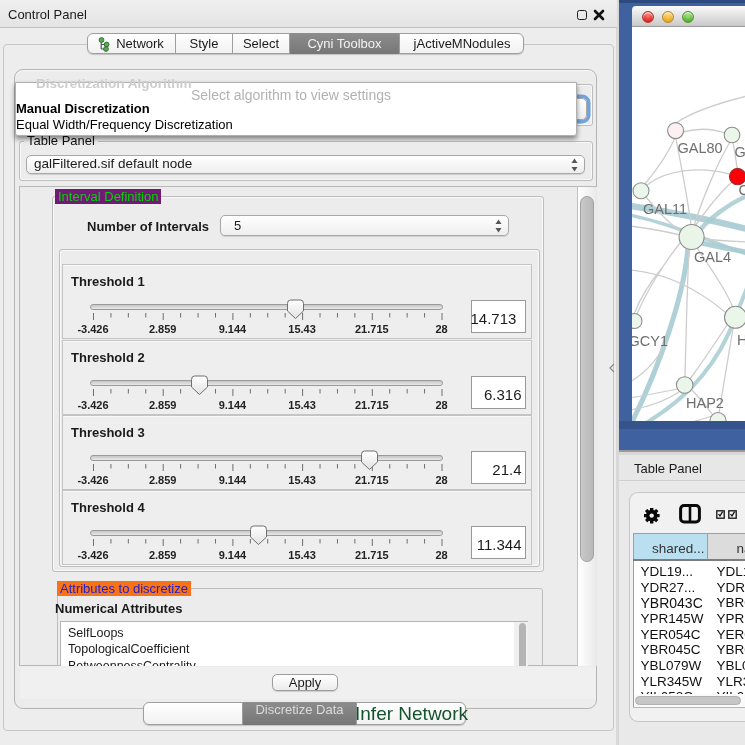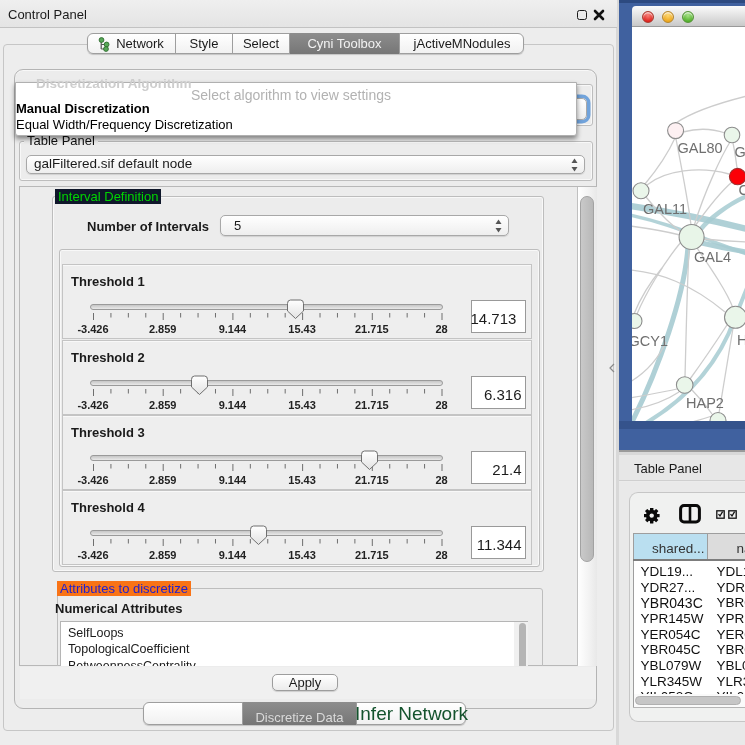--- a/index.html
+++ b/index.html
@@ -48,21 +48,21 @@
 <div class="t" style="left:34px;top:156px;font-size:13.5px;line-height:16px;">galFiltered.sif default node</div>
 <svg style="position:absolute;left:570px;top:156.5px" width="9" height="16" viewBox="0 0 9 16">
     <path d="M4.5 1.5 L7.5 6 L1.5 6 Z" fill="#555"></path>
     <path d="M4.5 14.5 L7.5 10 L1.5 10 Z" fill="#555"></path>
   </svg>
 <div style="left:19px;top:186px;width:578px;height:480px;border:1px solid #b8b8b8;background:#ececec;overflow:hidden;"></div>
 <div style="left:577px;top:187px;width:20px;height:479px;background:linear-gradient(90deg,#ffffff,#f2f2f2 60%,#e8e8e8);border-left:1px solid #c0c0c0;"></div>
 <div style="left:580px;top:196px;width:14px;height:366px;background:linear-gradient(90deg,#c9c9c9,#b8b8b8);border:1px solid #a2a2a2;border-radius:7px;"></div>
 <div style="left:19px;top:186px;width:558px;height:480px;overflow:hidden;">
 <div style="left:33px;top:10px;width:492px;height:376px;border:1px solid #bdbdbd;border-radius:3px;box-shadow:inset 0 0 0 1px rgba(255,255,255,0.65);"></div>
-<div class="t" style="left:36px;top:3px;padding:0 3px;background:#0f172a;color:#00d500;font-size:13px;">Interval Definition</div>
+<div class="t" style="left:36px;top:3px;padding:0 3px;background:#701a75;color:#00d500;font-size:13px;">Interval Definition</div>
 <div class="t" style="left:68px;top:33px;font-size:13px;font-weight:bold;">Number of Intervals</div>
 <div style="left:201px;top:29px;width:289px;height:21px;background:linear-gradient(#ffffff,#eeeeee);border:1px solid #a8a8a8;border-radius:5px;box-shadow:0 1px 1px rgba(0,0,0,0.12);"></div>
 <div class="t" style="left:215px;top:32px;font-size:13px;">5</div>
 <svg style="position:absolute;left:475px;top:32px" width="9" height="16" viewBox="0 0 9 16">
       <path d="M4.5 1.5 L7.5 6 L1.5 6 Z" fill="#555"></path>
       <path d="M4.5 14.5 L7.5 10 L1.5 10 Z" fill="#555"></path>
     </svg>
 <div style="left:40px;top:63px;width:481px;height:318px;border:1px solid #bdbdbd;border-radius:3px;box-shadow:inset 0 0 0 1px rgba(255,255,255,0.65);"></div>
 <div style="left:43px;top:78px;width:470px;height:75px;border:1px solid #c4c4c4;background:#eeeeee;box-shadow:inset 0 1px 0 #f8f8f8;"></div>
 <div class="t" style="left:52px;top:88px;font-size:13px;font-weight:bold;">Threshold 1</div>
@@ -246,21 +246,21 @@
 <div style="left:495px;top:436px;width:14px;height:57px;background:#f0f0f0;"></div>
 <div style="left:500px;top:436.5px;width:7px;height:57px;background:#b5b5b5;border-radius:4px 4px 0 0;"></div>
 </div>
 <div style="left:20px;top:667px;width:576px;height:32px;background:#f0f0f0;"></div>
 <div style="left:272px;top:673.5px;width:66px;height:17px;background:linear-gradient(#ffffff,#ececec);border:1px solid #9d9d9d;border-radius:5px;box-shadow:0 1px 1px rgba(0,0,0,0.15);"></div>
 <div class="t" style="left:272px;top:675px;width:66px;text-align:center;font-size:13px;">Apply</div>
 <div style="left:143px;top:702px;width:323px;height:23px;background:linear-gradient(#ffffff,#f1f1f1);border:1px solid #9e9e9e;border-radius:6px;box-shadow:0 1px 1px rgba(0,0,0,0.18);overflow:hidden;"></div>
 <div class="t" style="left:143px;top:744px;width:99px;height:23px;color:#1a1a1a;font-size:13px;display:flex;align-items:flex-end;justify-content:center;">
     <span style="position:relative;top:0px">Impute Data</span>
   </div>
-<div class="t" style="left:242px;top:702px;width:114px;height:23px;background:linear-gradient(#8d8d8d,#767676);border-left:1px solid #9e9e9e;color:#dadada;font-size:13px;display:flex;align-items:flex-end;justify-content:center;">
+<div class="t" style="left:242px;top:702px;width:114px;height:23px;background:linear-gradient(#8d8d8d,#767676);border-left:1px solid #9e9e9e;color:#dadada;font-size:13px;display:flex;align-items:flex-start;justify-content:center;">
     <span style="position:relative;top:0px">Discretize Data</span>
   </div>
 <div class="t" style="left:356px;top:702px;width:110px;height:23px;border-left:1px solid #9e9e9e;color:#14532d;font-size:19px;display:flex;align-items:center;justify-content:center;">
     <span style="position:relative;top:0px">Infer Network</span>
   </div>
 <div style="left:619px;top:0;width:126px;height:450px;background:#40619f;"></div>
 <div style="left:619px;top:0;width:126px;height:3px;background:#2d4a80;"></div>
 <div style="left:619px;top:421px;width:126px;height:8px;background:#35538c;"></div>
 <div style="left:632px;top:6px;width:113px;height:21px;background:linear-gradient(#fbfbfb,#c9c9c9);border-bottom:1px solid #9a9a9a;border-radius:4px 0 0 0;"></div>
 <div style="left:641.5px;top:10.5px;width:12px;height:12px;border-radius:50%;background:radial-gradient(circle at 50% 35%, #f77d76, #df1f1a 75%);border:1px solid #a63b30;box-shadow:inset 0 1.5px 1.5px rgba(255,255,255,0.8);"></div>

